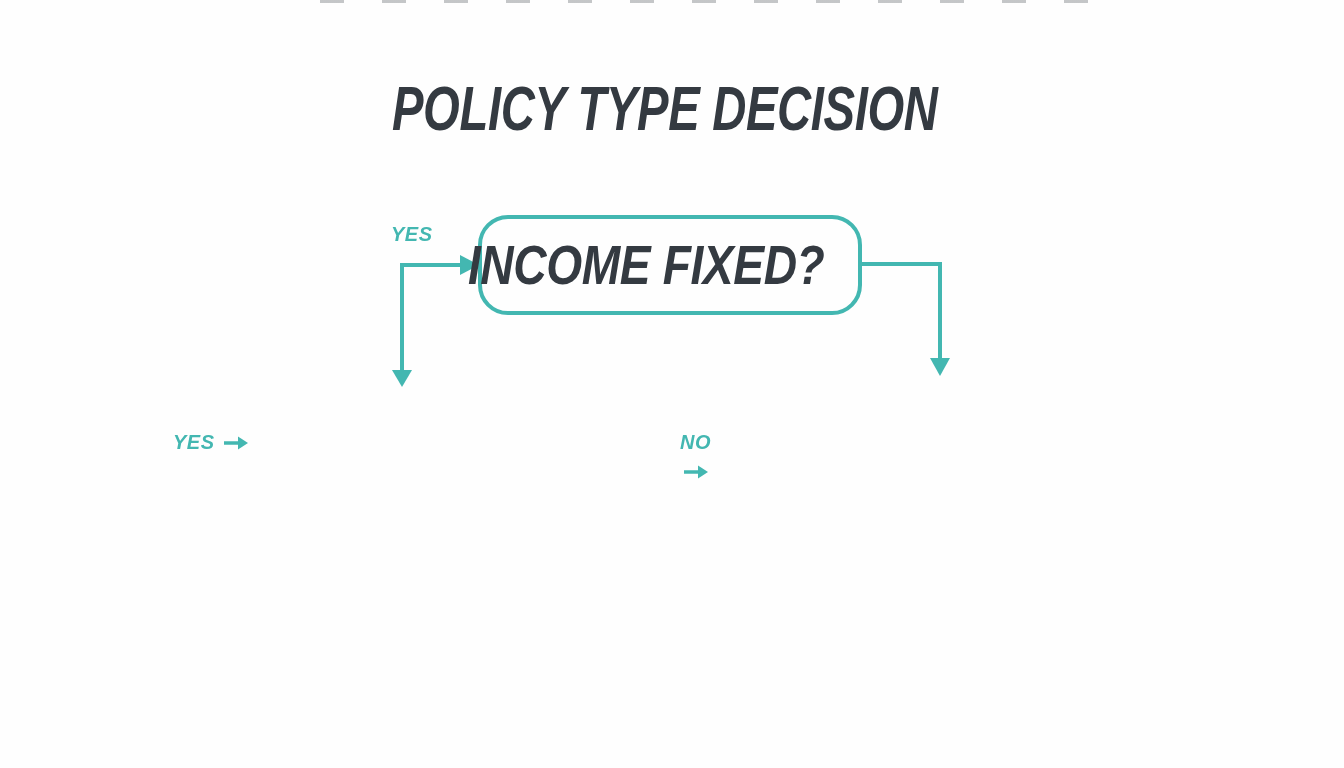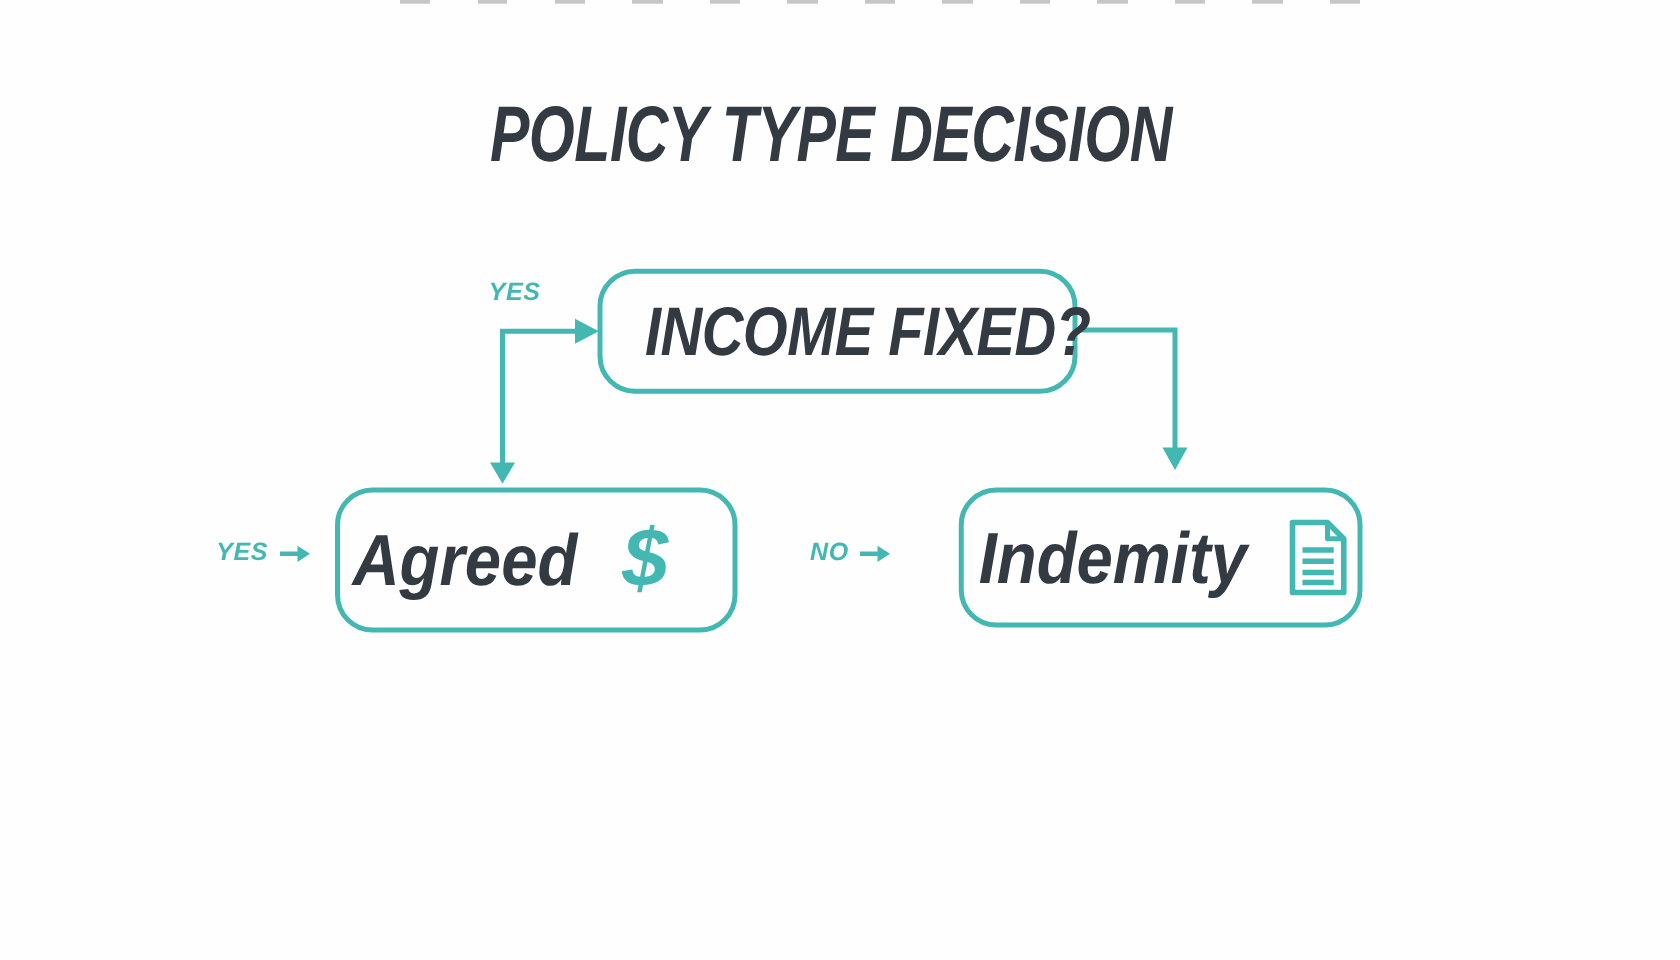--- a/index.html
+++ b/index.html
@@ -48,21 +48,21 @@
   }
 
   .node {
     position: absolute;
     box-sizing: border-box;
     border: 4px solid #43b7b1;
     border-radius: 30px;
     background: #fefefe;
     display: flex;
     align-items: center;
-    justify-content: flex-start;
+    justify-content: flex-end;
     color: #343a41;
     font-weight: bold;
     white-space: nowrap;
   }
   .node-top {
     left: 478px; top: 215px;
     width: 384px; height: 100px;
     font-size: 55px;
   }
   .node-left {
@@ -92,21 +92,21 @@
     font-weight: bold;
     font-size: 20px;
     letter-spacing: 0.5px;
     display: flex;
     align-items: center;
     gap: 9px;
     white-space: nowrap;
   }
   .label-yes-top { left: 391px; top: 223px; }
   .label-yes-left { left: 173px; top: 431px; }
-  .label-no-right { left: 648px; top: 431px; }
+  .label-no-right { left: 680px; top: 431px; flex-direction: column; }
   .arrow-right-icon { display: block; }
 </style>
 </head>
 <body>
 
 <div class="canvas">
 
   <div class="top-artifact"></div>
 
   <h1 class="title"><span class="cond-75">POLICY TYPE DECISION</span></h1>
@@ -134,38 +134,23 @@
   </div>
 
   <div class="branch-label label-yes-left">
     <span>YES</span>
     <svg class="arrow-right-icon" width="24" height="18" viewBox="0 0 24 18">
       <line x1="0" y1="9" x2="15" y2="9" stroke="#43b7b1" stroke-width="3.5"></line>
       <polygon points="14,2.5 14,15.5 24,9" fill="#43b7b1"></polygon>
     </svg>
   </div>
 
-  <div class="node node-left">
-    <span class="cond-90">Agreed</span>
-    <span class="dollar">$</span>
-  </div>
 
   <div class="branch-label label-no-right">
     <span>NO</span>
     <svg class="arrow-right-icon" width="24" height="18" viewBox="0 0 24 18">
       <line x1="0" y1="9" x2="15" y2="9" stroke="#43b7b1" stroke-width="3.5"></line>
       <polygon points="14,2.5 14,15.5 24,9" fill="#43b7b1"></polygon>
     </svg>
   </div>
 
-  <div class="node node-right">
-    <span class="cond-90">Indemity</span>
-    <svg class="doc-icon" width="52" height="66" viewBox="0 0 52 66">
-      <path d="M6 5 H34 L47 18 V61 H6 Z" fill="none" stroke="#43b7b1" stroke-width="4.5" stroke-linejoin="round"></path>
-      <path d="M34 5 V18 H47" fill="none" stroke="#43b7b1" stroke-width="4" stroke-linejoin="round"></path>
-      <line x1="14" y1="27" x2="39" y2="27" stroke="#43b7b1" stroke-width="4.5"></line>
-      <line x1="14" y1="36" x2="39" y2="36" stroke="#43b7b1" stroke-width="4.5"></line>
-      <line x1="14" y1="45" x2="39" y2="45" stroke="#43b7b1" stroke-width="4.5"></line>
-      <line x1="14" y1="53" x2="39" y2="53" stroke="#43b7b1" stroke-width="4.5"></line>
-    </svg>
-  </div>
 
 </div>
 
 </body></html>

